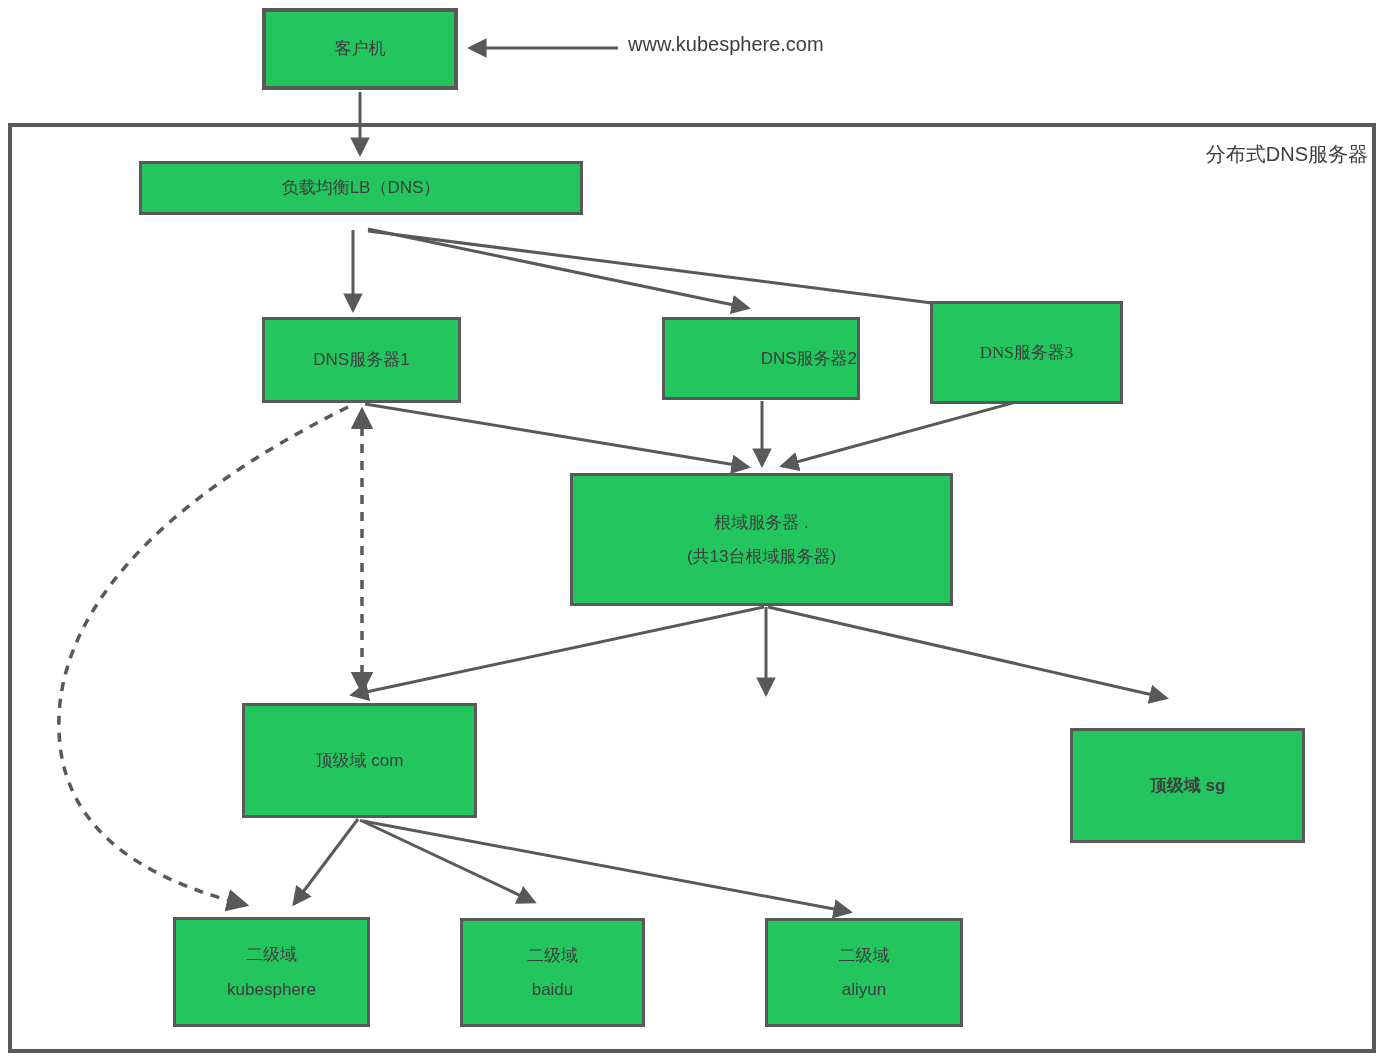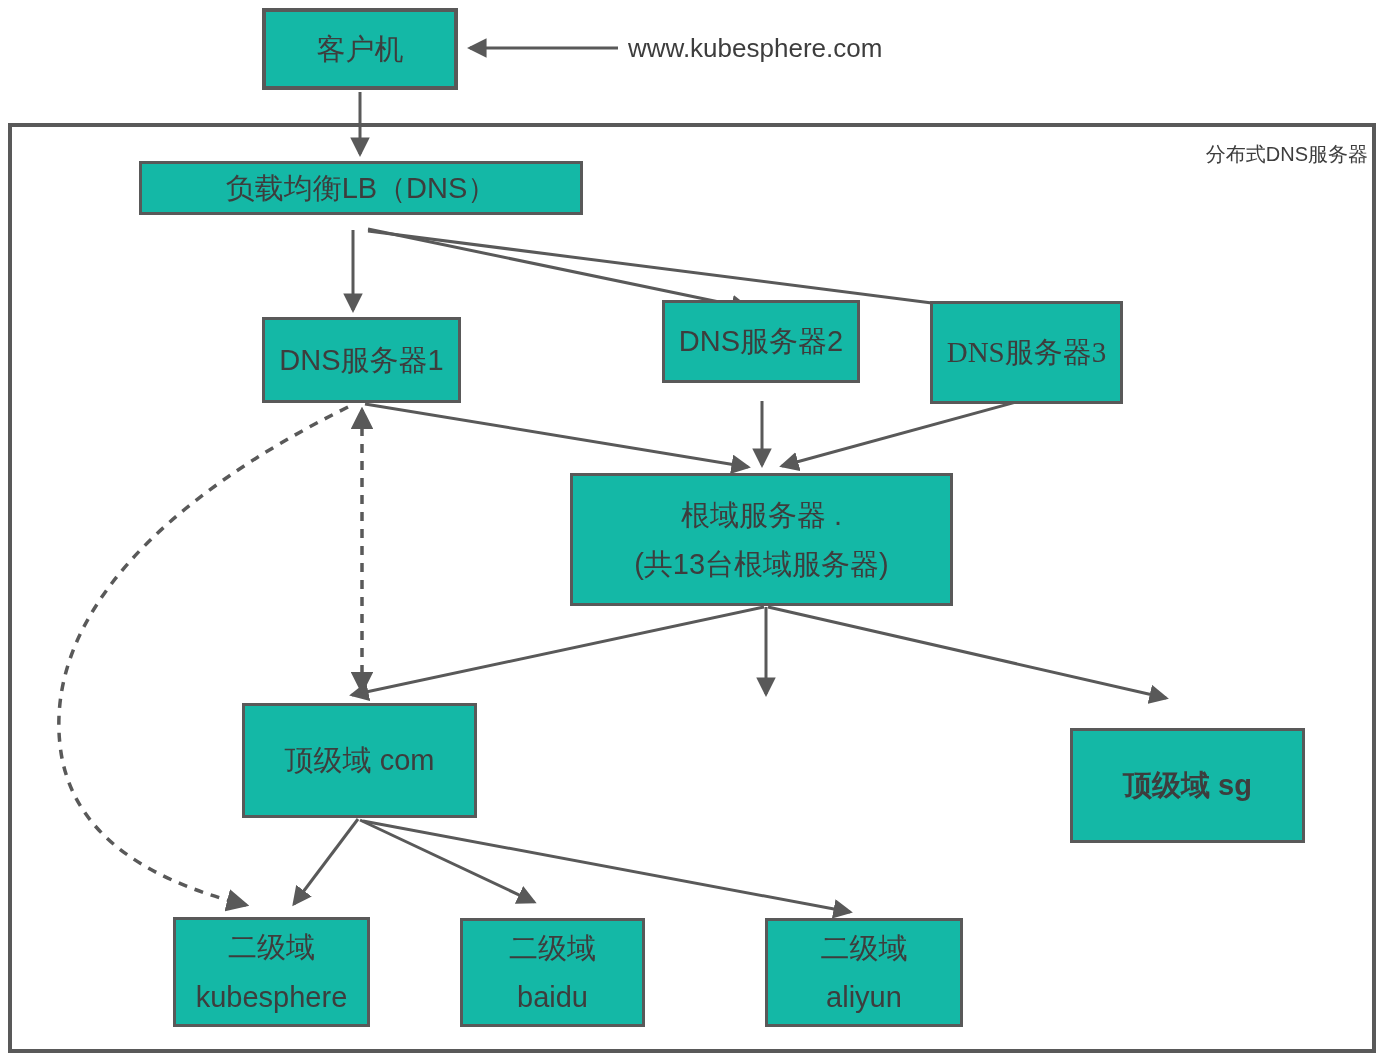--- a/index.html
+++ b/index.html
@@ -19,27 +19,27 @@
   #connectors {
     position: absolute;
     left: 0; top: 0;
     width: 1384px; height: 1061px;
     z-index: 1;
   }
   .node {
     position: absolute;
     box-sizing: border-box;
     border: 3px solid #595959;
-    background: #14b8a6;
+    background: #22c55e;
     display: flex;
     flex-direction: column;
     align-items: center;
     justify-content: center;
     text-align: center;
-    font-size: 29px;
+    font-size: 17px;
     line-height: 1.25;
     z-index: 2;
     gap: 14px;
   }
   .node span { white-space: nowrap; }
   #outer-box {
     position: absolute;
     box-sizing: border-box;
     left: 8px; top: 123px;
     width: 1368px; height: 930px;
@@ -52,29 +52,29 @@
     top: 141px;
     right: 16px;
     font-size: 20px;
     z-index: 2;
     white-space: nowrap;
   }
   #query-label {
     position: absolute;
     left: 628px;
     top: 33px;
-    font-size: 26px;
+    font-size: 20px;
     z-index: 2;
     white-space: nowrap;
   }
   
   #node-client      { left: 262px; top: 8px;   width: 196px; height: 82px;  border-width: 4px; }
   #node-lb          { left: 139px; top: 161px; width: 444px; height: 54px;  }
   #node-dns1        { left: 262px; top: 317px; width: 199px; height: 86px;  }
-  #node-dns2        { left: 662px; top: 300px; width: 198px; height: 83px;  }
+  #node-dns2        { left: 662px; top: 317px; width: 198px; height: 83px; align-items: flex-end;  }
   #node-dns3        { left: 930px; top: 301px; width: 193px; height: 103px; font-family: Liberation Serif, serif;  }
   #node-root        { left: 570px; top: 473px; width: 383px; height: 133px; gap: 13px; }
   #node-tld-com     { left: 242px; top: 703px; width: 235px; height: 115px; }
   #node-tld-cn      { left: 650px; top: 703px; width: 233px; height: 115px; }
   #node-tld-sg      { left: 1070px;top: 728px; width: 235px; height: 115px; font-weight: bold; }
   #node-sld-kubesphere { left: 173px; top: 917px; width: 197px; height: 110px; gap: 13px; }
   #node-sld-baidu      { left: 460px; top: 918px; width: 185px; height: 109px; gap: 13px; }
   #node-sld-aliyun     { left: 765px; top: 918px; width: 198px; height: 109px; gap: 13px; }
 </style>
 </head>

